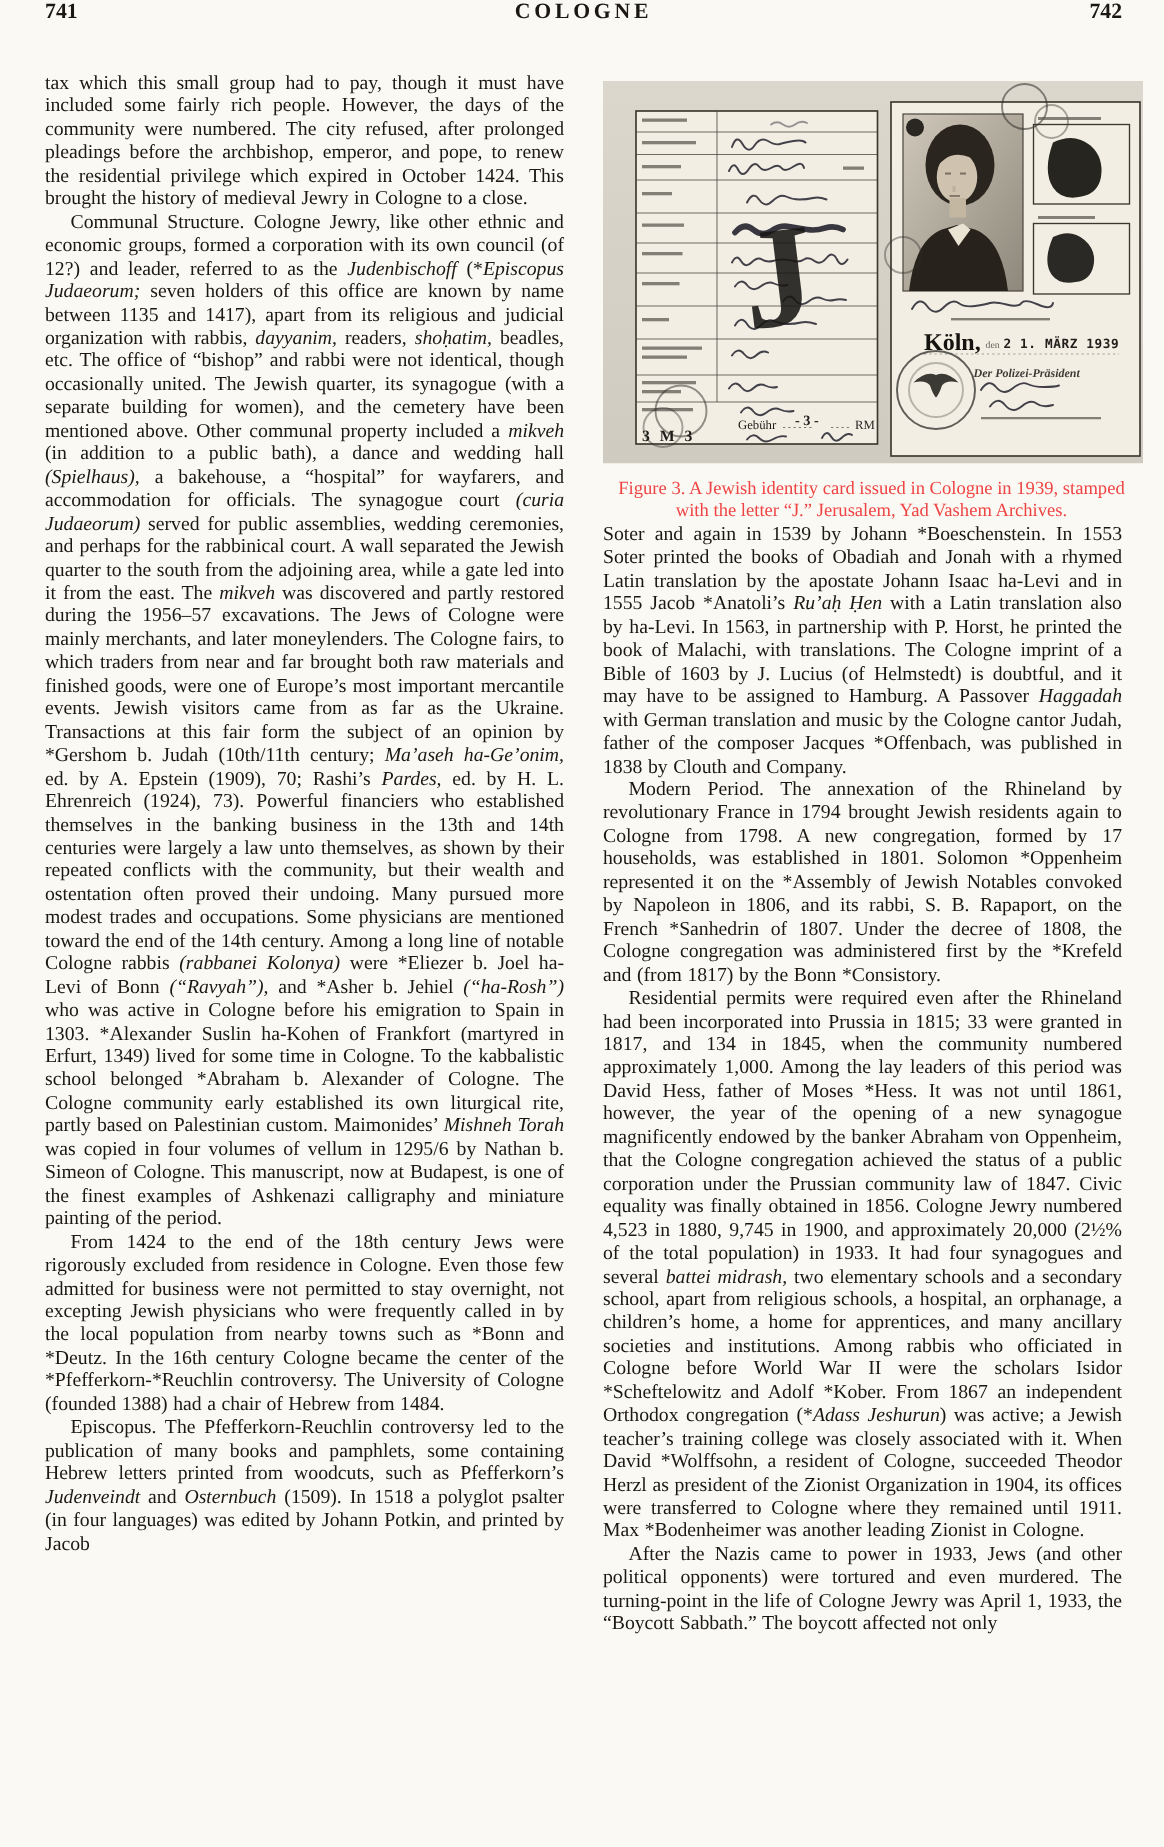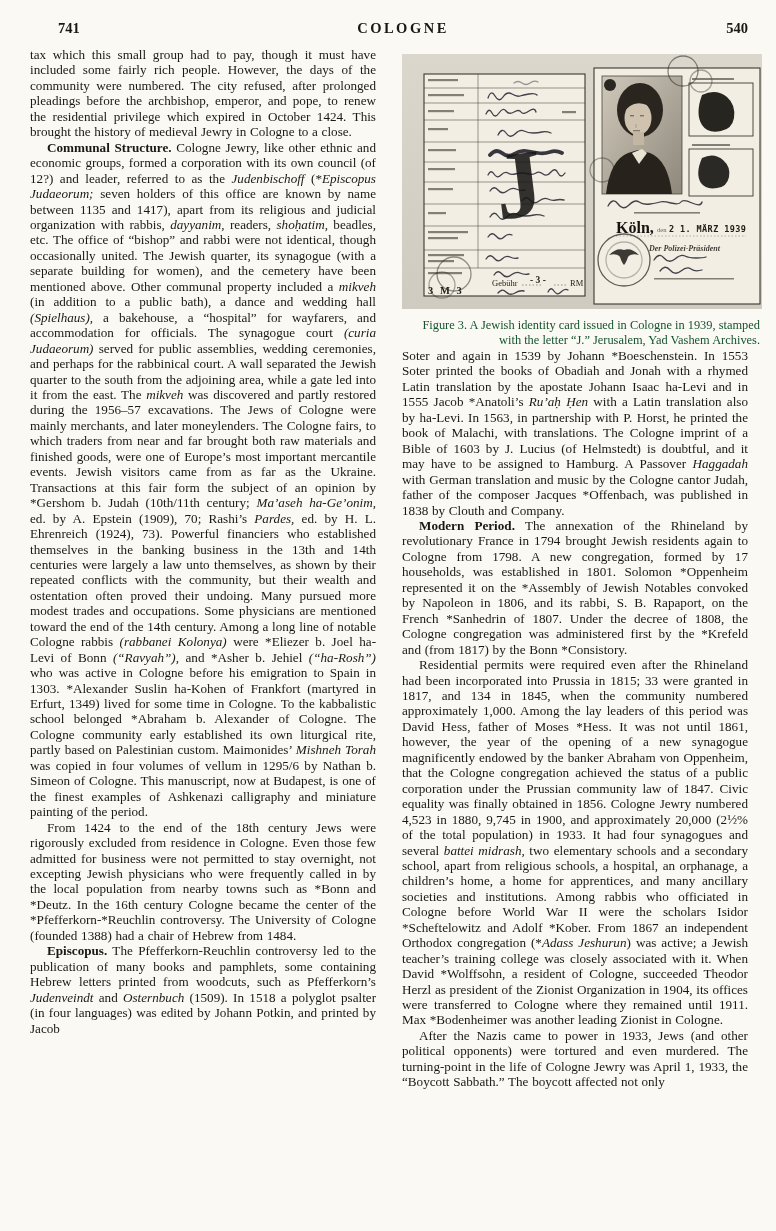--- a/index.html
+++ b/index.html
@@ -4,67 +4,67 @@
 <style>
   html,body { margin:0; padding:0; background:#e9e7e1; }
   .page {
     position:relative; width:776px; height:1231px; overflow:hidden;
     background:#fbf9f4;
     font-family:"Liberation Serif","DejaVu Serif",serif;
     color:#1b1814;
   }
   
   .page-header {
-    position:absolute; top:20px; left:30px; right:28px; height:20px;
-    display:grid; grid-template-columns:1fr auto 1fr; align-items:baseline;margin-left:28px;
+    position:absolute; top:0; left:30px; right:28px; height:20px;
+    display:grid; grid-template-columns:1fr auto 1fr; align-items:baseline;
   }
   .page-num { font-size:14.5px; font-weight:700; }
   .page-num.right { text-align:right; }
   .header-title { font-size:14.5px; font-weight:700; letter-spacing:2.5px; text-align:right; }
 
   
   .col { position:absolute; }
   .col-left  { left:30px;  top:47px; width:346px; }
   .col-right { left:402px; top:54px; width:360px; }
   .text-block { width:346px; }
   p.para {
     margin:0; text-align:justify; font-size:13.15px; line-height:15.45px;
     word-spacing:0.4px;
   }
   p.para.indent { text-indent:17px; }
-  p.para b { font-weight:700; }
+  p.para b { font-weight:400; }
   p.para i { font-style:italic; }
 
   
   figure.figure { margin:0; width:360px; }
   figure.figure svg { display:block; }
   .caption {
     margin-top:9px; font-size:12.4px; line-height:15px; width:358px;
-    text-align:right; color:#14532d;
+    text-align:center; color:#ef4444;
   }
 
   
   .card-stroke { fill:#f2eee3; stroke:#3c382e; stroke-width:1.1; }
   .rule  { stroke:#43403a; stroke-width:0.7; opacity:0.75; }
   .tick  { fill:#5d5a52; opacity:0.75; }
   .scribble { fill:none; stroke:#23222e; stroke-width:1.3; stroke-linecap:round; opacity:0.85; }
   .scribble.heavy { stroke-width:3.8; opacity:0.9; }
   .scribble.faint { opacity:0.45; }
   .stamp { fill:none; stroke:#2e2c28; stroke-width:1.3; }
   .print-small { font-family:"Liberation Serif",serif; fill:#1e1c18; }
 </style>
 </head>
 <body>
 
 <div class="page">
 
   <div class="page-header">
     <span class="page-num left">741</span>
     <span class="header-title">COLOGNE</span>
-    <span class="page-num right">540</span>
+    <span class="page-num right">742</span>
   </div>
 
   <div class="col col-left">
       <p class="para"><span>tax which this small group had to pay, though it must have included some fairly rich people. However, the days of the community were numbered. The city refused, after prolonged pleadings before the archbishop, emperor, and pope, to renew the residential privilege which expired in October 1424. This brought the history of medieval Jewry in Cologne to a close.</span></p>
       <p class="para indent"><b>Communal Structure.</b><span> Cologne Jewry, like other ethnic and economic groups, formed a corporation with its own council (of 12?) and leader, referred to as the </span><i>Judenbischoff</i><span> (*</span><i>Episcopus Judaeorum;</i><span> seven holders of this office are known by name between 1135 and 1417), apart from its religious and judicial organization with rabbis, </span><i>dayyanim,</i><span> readers, </span><i>shoḥatim,</i><span> beadles, etc. The office of “bishop” and rabbi were not identical, though occasionally united. The Jewish quarter, its synagogue (with a separate building for women), and the cemetery have been mentioned above. Other communal property included a </span><i>mikveh</i><span> (in addition to a public bath), a dance and wedding hall </span><i>(Spielhaus),</i><span> a bakehouse, a “hospital” for wayfarers, and accommodation for officials. The synagogue court </span><i>(curia Judaeorum)</i><span> served for public assemblies, wedding ceremonies, and perhaps for the rabbinical court. A wall separated the Jewish quarter to the south from the adjoining area, while a gate led into it from the east. The </span><i>mikveh</i><span> was discovered and partly restored during the 1956–57 excavations. The Jews of Cologne were mainly merchants, and later moneylenders. The Cologne fairs, to which traders from near and far brought both raw materials and finished goods, were one of Europe’s most important mercantile events. Jewish visitors came from as far as the Ukraine. Transactions at this fair form the subject of an opinion by *Gershom b. Judah (10th/11th century; </span><i>Ma’aseh ha-Ge’onim,</i><span> ed. by A. Epstein (1909), 70; Rashi’s </span><i>Pardes,</i><span> ed. by H. L. Ehrenreich (1924), 73). Powerful financiers who established themselves in the banking business in the 13th and 14th centuries were largely a law unto themselves, as shown by their repeated conflicts with the community, but their wealth and ostentation often proved their undoing. Many pursued more modest trades and occupations. Some physicians are mentioned toward the end of the 14th century. Among a long line of notable Cologne rabbis </span><i>(rabbanei Kolonya)</i><span> were *Eliezer b. Joel ha-Levi of Bonn </span><i>(“Ravyah”),</i><span> and *Asher b. Jehiel </span><i>(“ha-Rosh”)</i><span> who was active in Cologne before his emigration to Spain in 1303. *Alexander Suslin ha-Kohen of Frankfort (martyred in Erfurt, 1349) lived for some time in Cologne. To the kabbalistic school belonged *Abraham b. Alexander of Cologne. The Cologne community early established its own liturgical rite, partly based on Palestinian custom. Maimonides’ </span><i>Mishneh Torah</i><span> was copied in four volumes of vellum in 1295/6 by Nathan b. Simeon of Cologne. This manuscript, now at Budapest, is one of the finest examples of Ashkenazi calligraphy and miniature painting of the period.</span></p>
       <p class="para indent"><span>From 1424 to the end of the 18th century Jews were rigorously excluded from residence in Cologne. Even those few admitted for business were not permitted to stay overnight, not excepting Jewish physicians who were frequently called in by the local population from nearby towns such as *Bonn and *Deutz. In the 16th century Cologne became the center of the *Pfefferkorn-*Reuchlin controversy. The University of Cologne (founded 1388) had a chair of Hebrew from 1484.</span></p>
       <p class="para indent"><b>Episcopus.</b><span> The Pfefferkorn-Reuchlin controversy led to the publication of many books and pamphlets, some containing Hebrew letters printed from woodcuts, such as Pfefferkorn’s </span><i>Judenveindt</i><span> and </span><i>Osternbuch</i><span> (1509). In 1518 a polyglot psalter (in four languages) was edited by Johann Potkin, and printed by Jacob</span></p>
     </div>
 
   <div class="col col-right">

